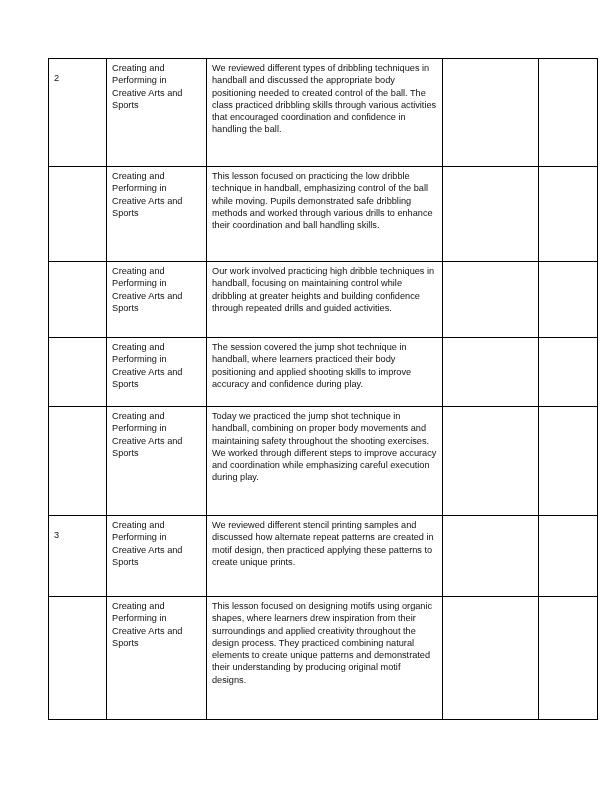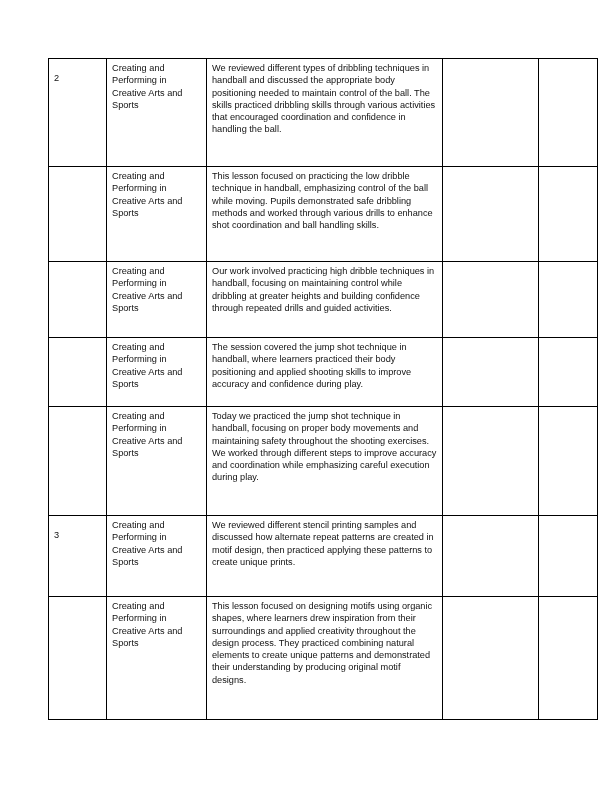--- a/index.html
+++ b/index.html
@@ -34,30 +34,30 @@
 <body>
 
 <div class="page">
   <table class="lesson-table">
     <tbody>
       <tr style="height:108px">
         <td class="col-week">
             <span class="week-num">2</span>
           </td>
         <td class="col-strand">Creating and Performing in Creative Arts and Sports</td>
-        <td class="col-desc">We reviewed different types of dribbling techniques in handball and discussed the appropriate body positioning needed to maintain control of the ball. The skills practiced dribbling skills through various activities that encouraged coordination and confidence in handling the ball.</td>
+        <td class="col-desc">We reviewed different types of dribbling techniques in handball and discussed the appropriate body positioning needed to created control of the ball. The class practiced dribbling skills through various activities that encouraged coordination and confidence in handling the ball.</td>
         <td class="col-e1"></td>
         <td class="col-e2"></td>
       </tr>
       <tr style="height:95px">
         <td class="col-week">
             <span class="week-num"></span>
           </td>
         <td class="col-strand">Creating and Performing in Creative Arts and Sports</td>
-        <td class="col-desc">This lesson focused on practicing the low dribble technique in handball, emphasizing control of the ball while moving. Pupils demonstrated safe dribbling methods and worked through various drills to enhance shot coordination and ball handling skills.</td>
+        <td class="col-desc">This lesson focused on practicing the low dribble technique in handball, emphasizing control of the ball while moving. Pupils demonstrated safe dribbling methods and worked through various drills to enhance their coordination and ball handling skills.</td>
         <td class="col-e1"></td>
         <td class="col-e2"></td>
       </tr>
       <tr style="height:76px">
         <td class="col-week">
             <span class="week-num"></span>
           </td>
         <td class="col-strand">Creating and Performing in Creative Arts and Sports</td>
         <td class="col-desc">Our work involved practicing high dribble techniques in handball, focusing on maintaining control while dribbling at greater heights and building confidence through repeated drills and guided activities.</td>
         <td class="col-e1"></td>
@@ -70,21 +70,21 @@
         <td class="col-strand">Creating and Performing in Creative Arts and Sports</td>
         <td class="col-desc">The session covered the jump shot technique in handball, where learners practiced their body positioning and applied shooting skills to improve accuracy and confidence during play.</td>
         <td class="col-e1"></td>
         <td class="col-e2"></td>
       </tr>
       <tr style="height:109px">
         <td class="col-week">
             <span class="week-num"></span>
           </td>
         <td class="col-strand">Creating and Performing in Creative Arts and Sports</td>
-        <td class="col-desc">Today we practiced the jump shot technique in handball, focusing on proper body movements and maintaining safety throughout the shooting exercises. We worked through different steps to improve accuracy and coordination while emphasizing careful execution during play.</td>
+        <td class="col-desc">Today we practiced the jump shot technique in handball, combining on proper body movements and maintaining safety throughout the shooting exercises. We worked through different steps to improve accuracy and coordination while emphasizing careful execution during play.</td>
         <td class="col-e1"></td>
         <td class="col-e2"></td>
       </tr>
       <tr style="height:81px">
         <td class="col-week">
             <span class="week-num">3</span>
           </td>
         <td class="col-strand">Creating and Performing in Creative Arts and Sports</td>
         <td class="col-desc">We reviewed different stencil printing samples and discussed how alternate repeat patterns are created in motif design, then practiced applying these patterns to create unique prints.</td>
         <td class="col-e1"></td>

